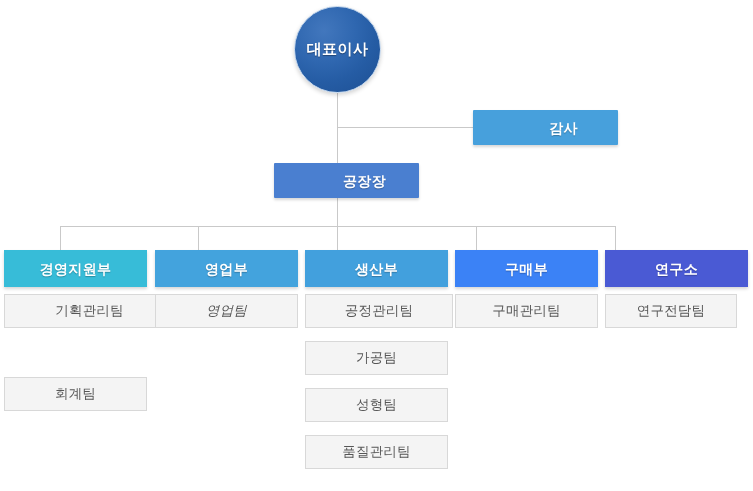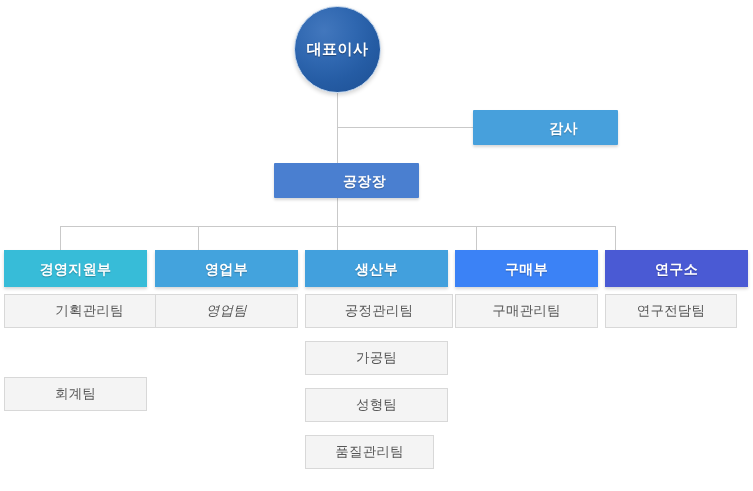--- a/index.html
+++ b/index.html
@@ -180,21 +180,21 @@
   </div>
   <div class="team-box" style="left:305px; top:294px; width:148px;">
     <span class="team-label">공정관리팀</span>
   </div>
   <div class="team-box" style="left:305px; top:341px; width:143px;">
     <span class="team-label">가공팀</span>
   </div>
   <div class="team-box" style="left:305px; top:388px; width:143px;">
     <span class="team-label">성형팀</span>
   </div>
-  <div class="team-box" style="left:305px; top:435px; width:129px;">
+  <div class="team-box" style="left:305px; top:435px; width:143px;">
     <span class="team-label">품질관리팀</span>
   </div>
 
   <div class="dept-box" style="left:455px; width:143px; background:#3b82f6;">
     <span class="node-label">구매부</span>
   </div>
   <div class="team-box" style="left:455px; top:294px; width:143px;">
     <span class="team-label">구매관리팀</span>
   </div>
 

